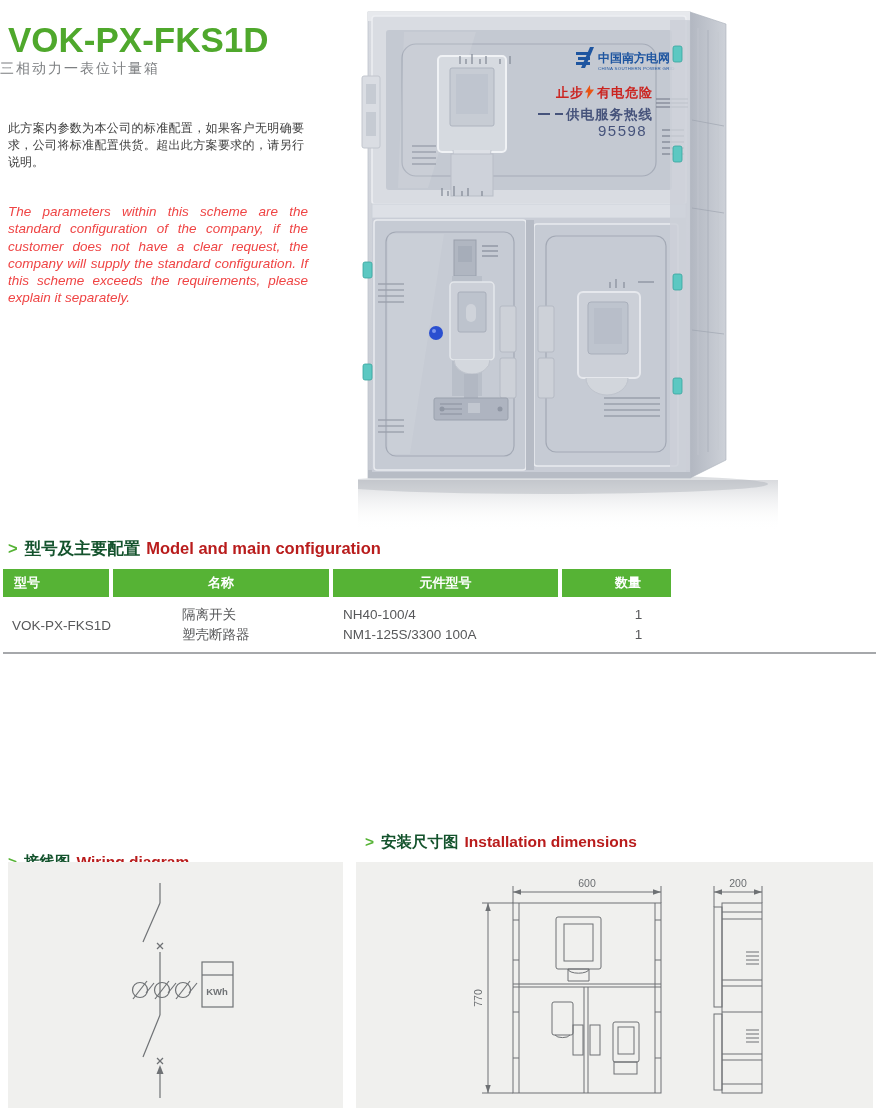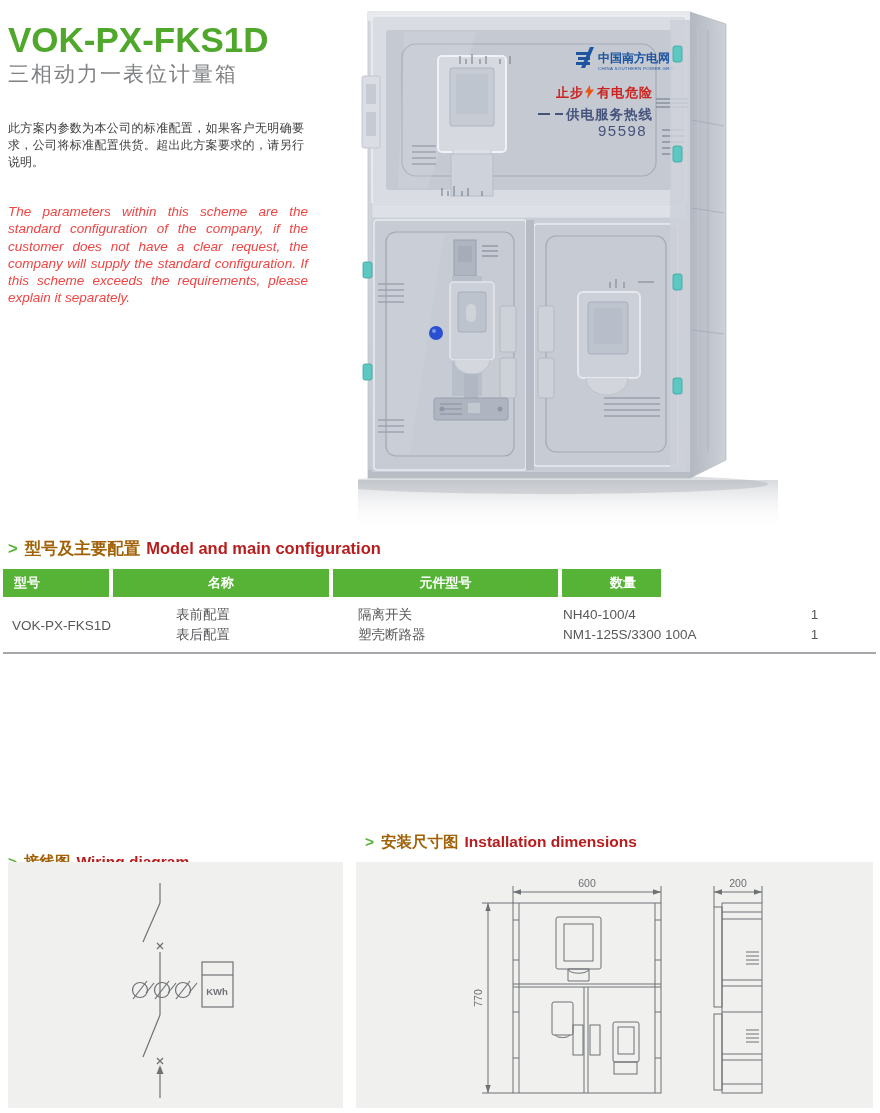--- a/index.html
+++ b/index.html
@@ -3,48 +3,48 @@
 <meta charset="utf-8">
 <style>
   * { margin:0; padding:0; box-sizing:border-box; }
   html,body { background:#ffffff; }
   body { font-family:"Liberation Sans","DejaVu Sans",sans-serif; }
   .page { position:relative; width:880px; height:1113px; background:#ffffff; overflow:hidden; }
 
   
   .title { position:absolute; left:8px; top:20px; font-size:35px; font-weight:bold;
            color:#4fa82c; letter-spacing:0px; }
-  .subtitle { position:absolute; left:8px; top:60px; font-size:21px; color:#7e8083; letter-spacing:2px;text-align:right; }
+  .subtitle { position:absolute; left:0; top:60px; font-size:14px; color:#7e8083; letter-spacing:2px;text-align:right; }
   .desc-cn { position:absolute; left:8px; top:120px; width:296px; font-size:12px; line-height:17px;
              color:#404040; text-align:justify; }
   .desc-en { position:absolute; left:8px; top:203px; width:300px; font-size:13.5px; line-height:17.3px;
              color:#ef4444; text-align:justify;font-style:italic; }
 
   
   .photo { position:absolute; left:358px; top:0; width:522px; height:530px; }
 
   
   .sec-head { position:absolute; white-space:nowrap; }
   .sec-head .arrow { color:#56b335; font-weight:bold; margin-right:7px; }
-  .sec-head .cn { font-weight:bold; color:#a16207; }
+  .sec-head .cn { font-weight:bold; color:#14532d; }
   .sec-head .en { font-weight:bold; color:#b91c1c; margin-left:6px; }
   .sh-config { left:8px; top:538px; font-size:16.5px; }
   .sh-wiring { left:8px; top:852px; font-size:15.5px; }
   .sh-dims   { left:365px; top:832px; font-size:15.5px; }
 
   
   .cfg { position:absolute; left:3px; top:569px; width:873px; }
   .cfg-head { display:flex; }
   .cfg-head .hc { background:#56b335; color:#ffffff; font-size:13px; font-weight:bold;
                   height:28px; line-height:28px; text-align:center; }
   .hc1 { width:106px; margin-right:4px; text-align:left !important; padding-left:11px; }
   .hc2 { width:172px; margin-right:4px; }
   .hc3 { width:216px; margin-right:4px; }
   .hc4 { width:225px; margin-right:4px; }
-  .hc5 { width:99px;padding-left:23px; }
+  .hc5 { width:109px;padding-left:23px; }
   .cfg-body { display:grid; grid-template-columns:125px 176px 220px 229px 123px;
               padding-top:8px; font-size:13.5px; color:#57585a; }
   .cfg-body .line { height:20px; line-height:20px; }
   .bc1 { display:flex; align-items:center; padding-left:9px; }
   .bc2 .line { padding-left:48px; }
   .bc3 .line { padding-left:54px; }
   .bc4 .line { padding-left:39px; }
   .bc5 .line { text-align:center; }
   .cfg-foot { margin-top:7px; height:2px; background:#a6a8ab; }
 
@@ -267,24 +267,20 @@
 
   <div class="cfg">
     <div class="cfg-head">
       <div class="hc hc1">型号</div>
       <div class="hc hc3">名称</div>
       <div class="hc hc4">元件型号</div>
       <div class="hc hc5">数量</div>
     </div>
     <div class="cfg-body">
       <div class="bc1">VOK-PX-FKS1D</div>
-      <div class="bc2">
-        <div class="line">表前配置</div>
-        <div class="line">表后配置</div>
-      </div>
       <div class="bc3">
         <div class="line">隔离开关</div>
         <div class="line">塑壳断路器</div>
       </div>
       <div class="bc4">
         <div class="line">NH40-100/4</div>
         <div class="line">NM1-125S/3300 100A</div>
       </div>
       <div class="bc5">
         <div class="line">1</div>

